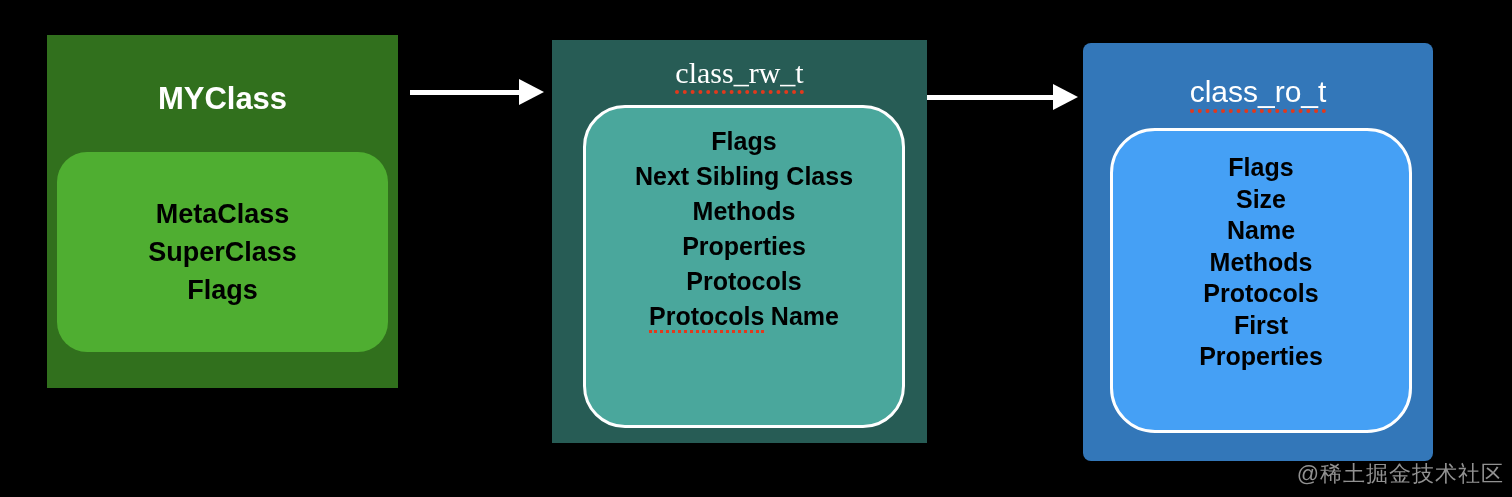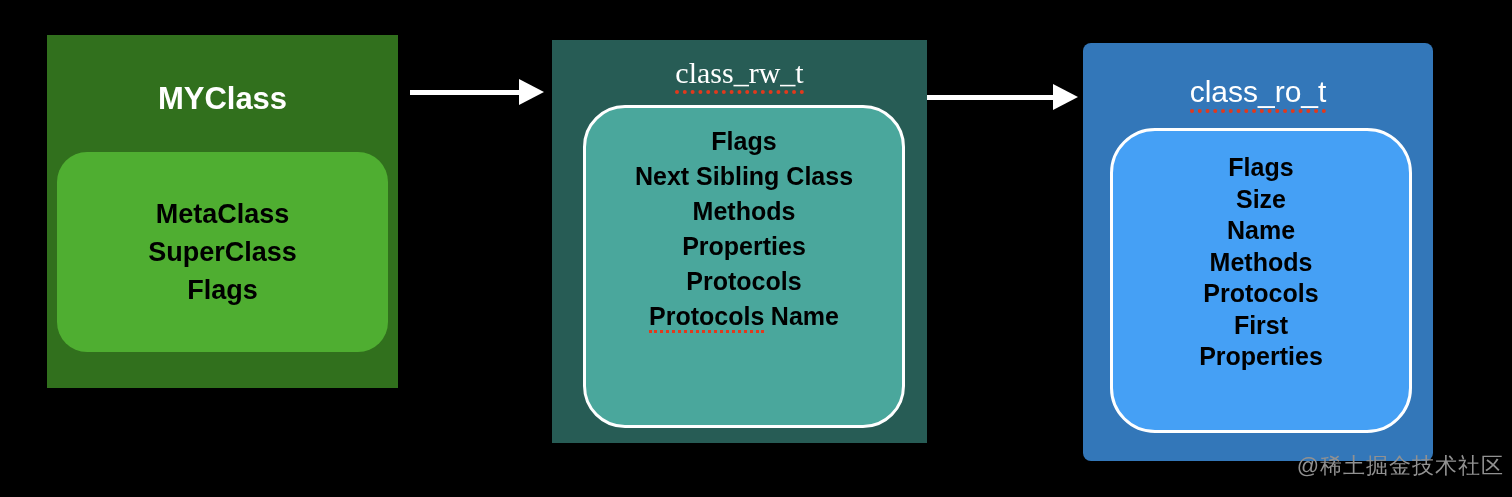--- a/index.html
+++ b/index.html
@@ -127,21 +127,21 @@
     border-bottom: 13px solid transparent;
     border-left: 25px solid #ffffff;
   }
   .arrow-1 { left: 410px; top: 78px; width: 134px; }
   .arrow-2 { left: 927px; top: 83px; width: 151px; }
 
   
   .watermark {
     position: absolute;
     right: 8px;
-    bottom: 16px;
+    bottom: 8px;
     font-size: 22px;
     color: #919191;
     letter-spacing: 1px;
   }
 </style>
 </head>
 <body>
 
 <div class="stage">
 

